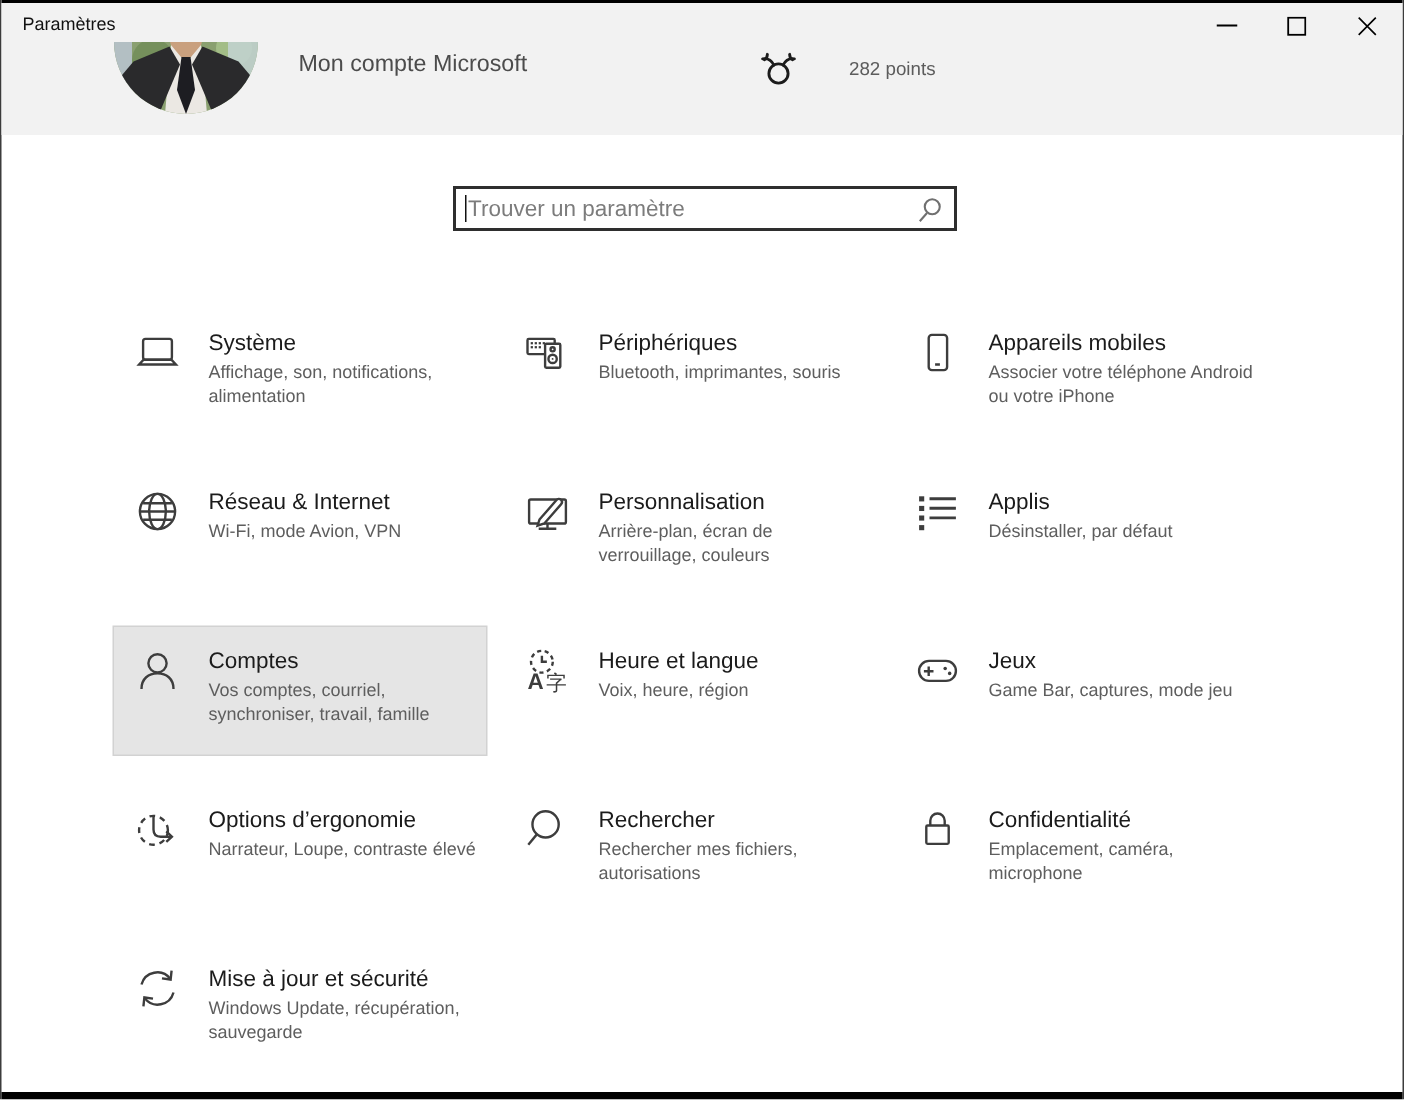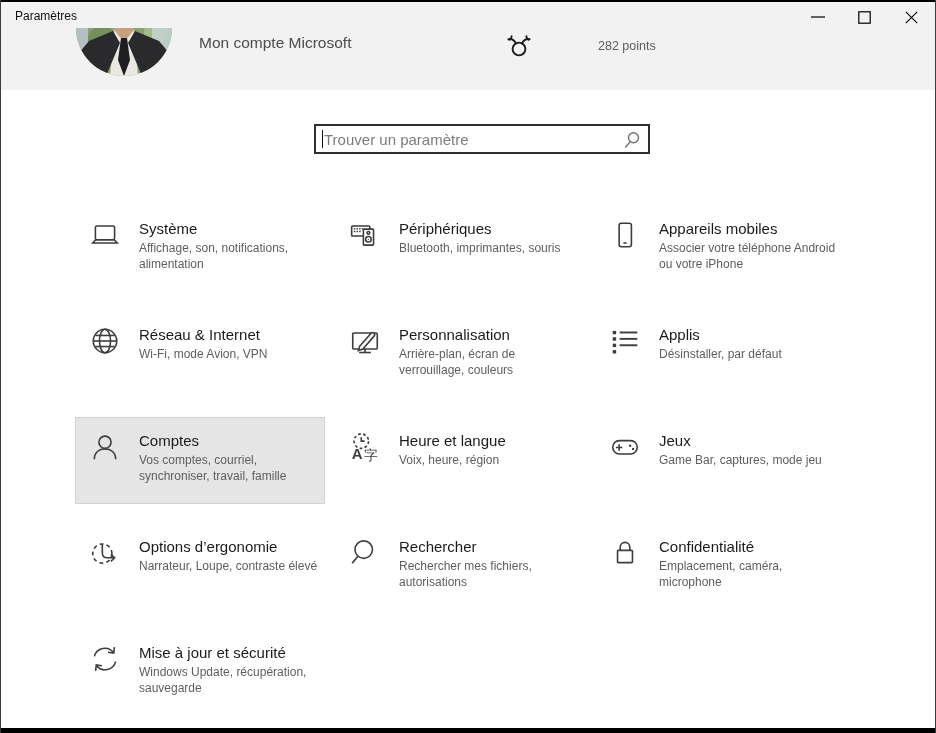--- a/index.html
+++ b/index.html
@@ -16,25 +16,25 @@
 
   
   .header{position:absolute;left:0;top:0;width:100%;height:90px;background:#f2f2f2;}
   .titlebar-text{position:absolute;left:14px;top:9px;font-size:12px;color:#111;text-align:right;}
   .win-controls{position:absolute;right:0;top:2px;display:flex;z-index:60;}
   .win-btn{width:47px;height:30px;display:flex;align-items:center;justify-content:center;cursor:default;}
   .account-avatar-clip{position:absolute;left:75px;top:28px;width:96px;height:62px;overflow:hidden;}
   .avatar{position:absolute;left:0;top:-48px;width:96px;height:96px;border-radius:50%;overflow:hidden;}
   .account-title{position:absolute;left:198px;top:34px;font-size:15.5px;color:#4c4c4c;text-align:right;}
   .rewards-icon{position:absolute;left:502px;top:29px;}
-  .points-text{position:absolute;left:565px;top:39px;font-size:12.5px;color:#5c5c5c;margin-left:32px;}
+  .points-text{position:absolute;left:565px;top:39px;font-size:12.5px;color:#5c5c5c;}
 
   
   .search-wrap{position:absolute;left:301px;top:124px;width:336px;height:30px;
-    border:2px solid #2e2e2e;background:#fff;box-sizing:border-box;margin-left:12px;}
+    border:2px solid #2e2e2e;background:#fff;box-sizing:border-box;}
   .search-input{position:absolute;left:0;top:0;width:300px;height:100%;border:none;outline:none;
     padding:0 0 0 8px;font-size:15px;color:#222;background:transparent;
     font-family:"Liberation Sans","DejaVu Sans",sans-serif;}
   .search-input::placeholder{color:#7c7c7c;opacity:1;}
   .search-caret{position:absolute;left:6px;top:4px;width:1px;height:18px;background:#111;}
   .search-btn{position:absolute;right:6px;top:4px;width:20px;height:20px;display:flex;
     align-items:center;justify-content:center;background:none;border:none;padding:0;}
 
   
   .tiles{position:absolute;left:75px;top:206px;display:grid;

